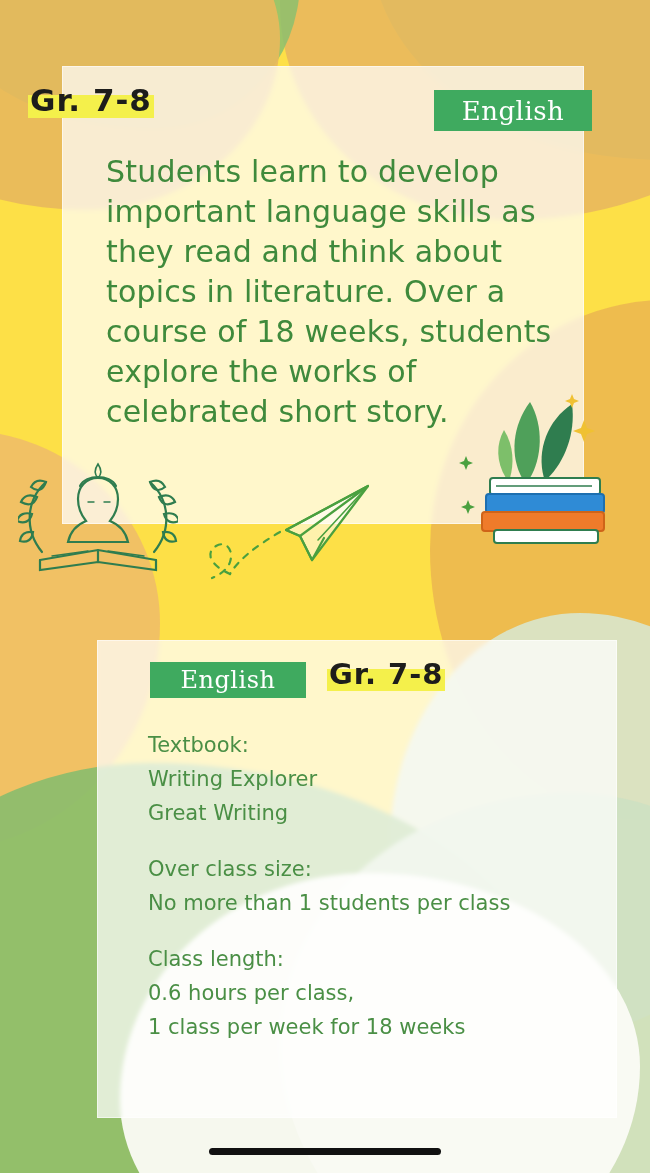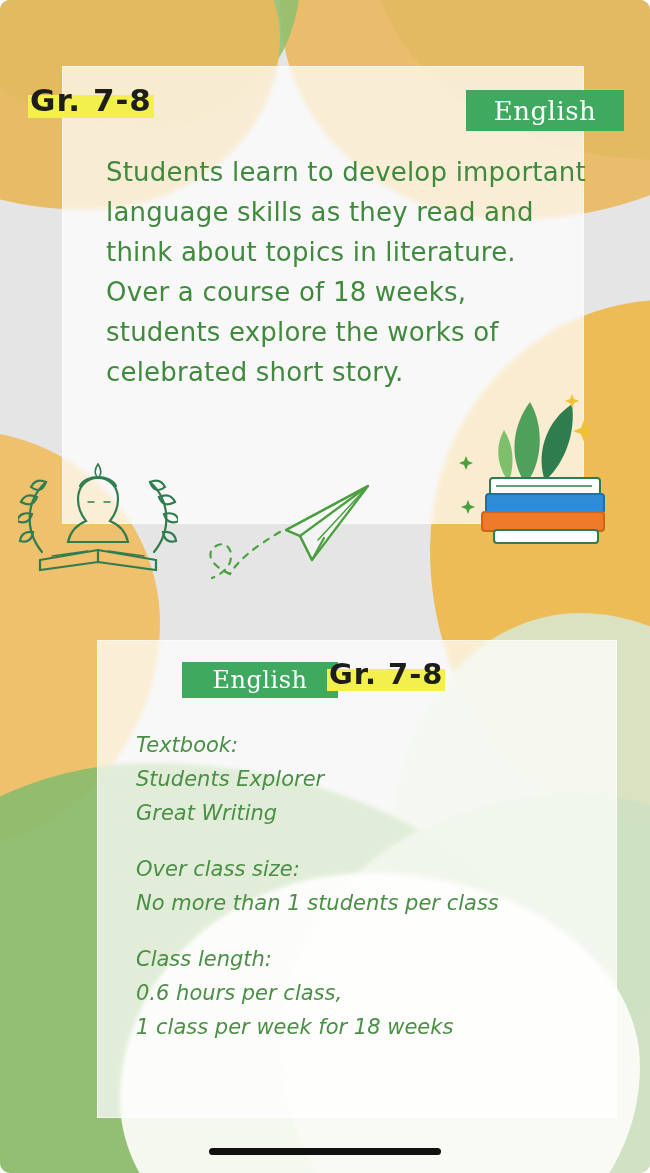--- a/index.html
+++ b/index.html
@@ -8,22 +8,21 @@
     height: 1173px;
     overflow: hidden;
     font-family: "DejaVu Sans", sans-serif;
     background: #ffffff;
   }
   #page {
     position: relative;
     width: 650px;
     height: 1173px;
     overflow: hidden;
-    background: #e5e5e5;
-    border-radius: 10px;
+    background: #fde047;
   }
 
   
   .blob { position: absolute; pointer-events: none; }
 
   .blob-top-left {
     top: -120px; left: -140px;
     width: 420px; height: 330px;
     background: #e8b85c;
     opacity: 0.92;
@@ -126,52 +125,50 @@
 
   .pill {
     position: absolute;
     display: inline-flex;
     align-items: center;
     justify-content: center;
     background: #3faa5f;
     color: #ffffff;
     font-family: "DejaVu Serif", serif;
     letter-spacing: .5px;
-    margin-left: 32px;
   }
   .pill-top {
     left: 434px; top: 90px;
     width: 158px; height: 41px;
     font-size: 26px;
   }
   .pill-bottom {
     left: 150px; top: 662px;
     width: 156px; height: 36px;
     font-size: 24px;
   }
 
   
   .paragraph {
     position: absolute;
     left: 106px; top: 152px;
     width: 480px;
     color: #3f8a3c;
-    font-size: 26px;
+    font-size: 30px;
     line-height: 40px;
     letter-spacing: .2px;
   }
 
   .details {
     position: absolute;
-    left: 136px; top: 728px;
+    left: 148px; top: 728px;
     width: 470px;
     color: #4a8f45;
     font-size: 21px;
     line-height: 34px;
-    font-style: italic;
   }
   .details .block { margin-bottom: 22px; }
   .details .block:last-child { margin-bottom: 0; }
   .details .line { white-space: nowrap; }
 
   
   .illus { position: absolute; }
   .illus-crest { left: 18px; top: 452px; }
   .illus-plane { left: 190px; top: 468px; }
   .illus-books { left: 452px; top: 378px; }
@@ -277,21 +274,21 @@
 
   <div class="pill pill-bottom">English</div>
 
   <div class="grade grade-bottom">
     <span class="hl">Gr. 7-8</span>
   </div>
 
   <div class="details">
     <div class="block">
       <div class="line">Textbook:</div>
-      <div class="line">Students Explorer</div>
+      <div class="line">Writing Explorer</div>
       <div class="line">Great Writing</div>
     </div>
     <div class="block">
       <div class="line">Over class size:</div>
       <div class="line">No more than 1 students per class</div>
     </div>
     <div class="block">
       <div class="line">Class length:</div>
       <div class="line">0.6 hours per class,</div>
       <div class="line">1 class per week for 18 weeks</div>

